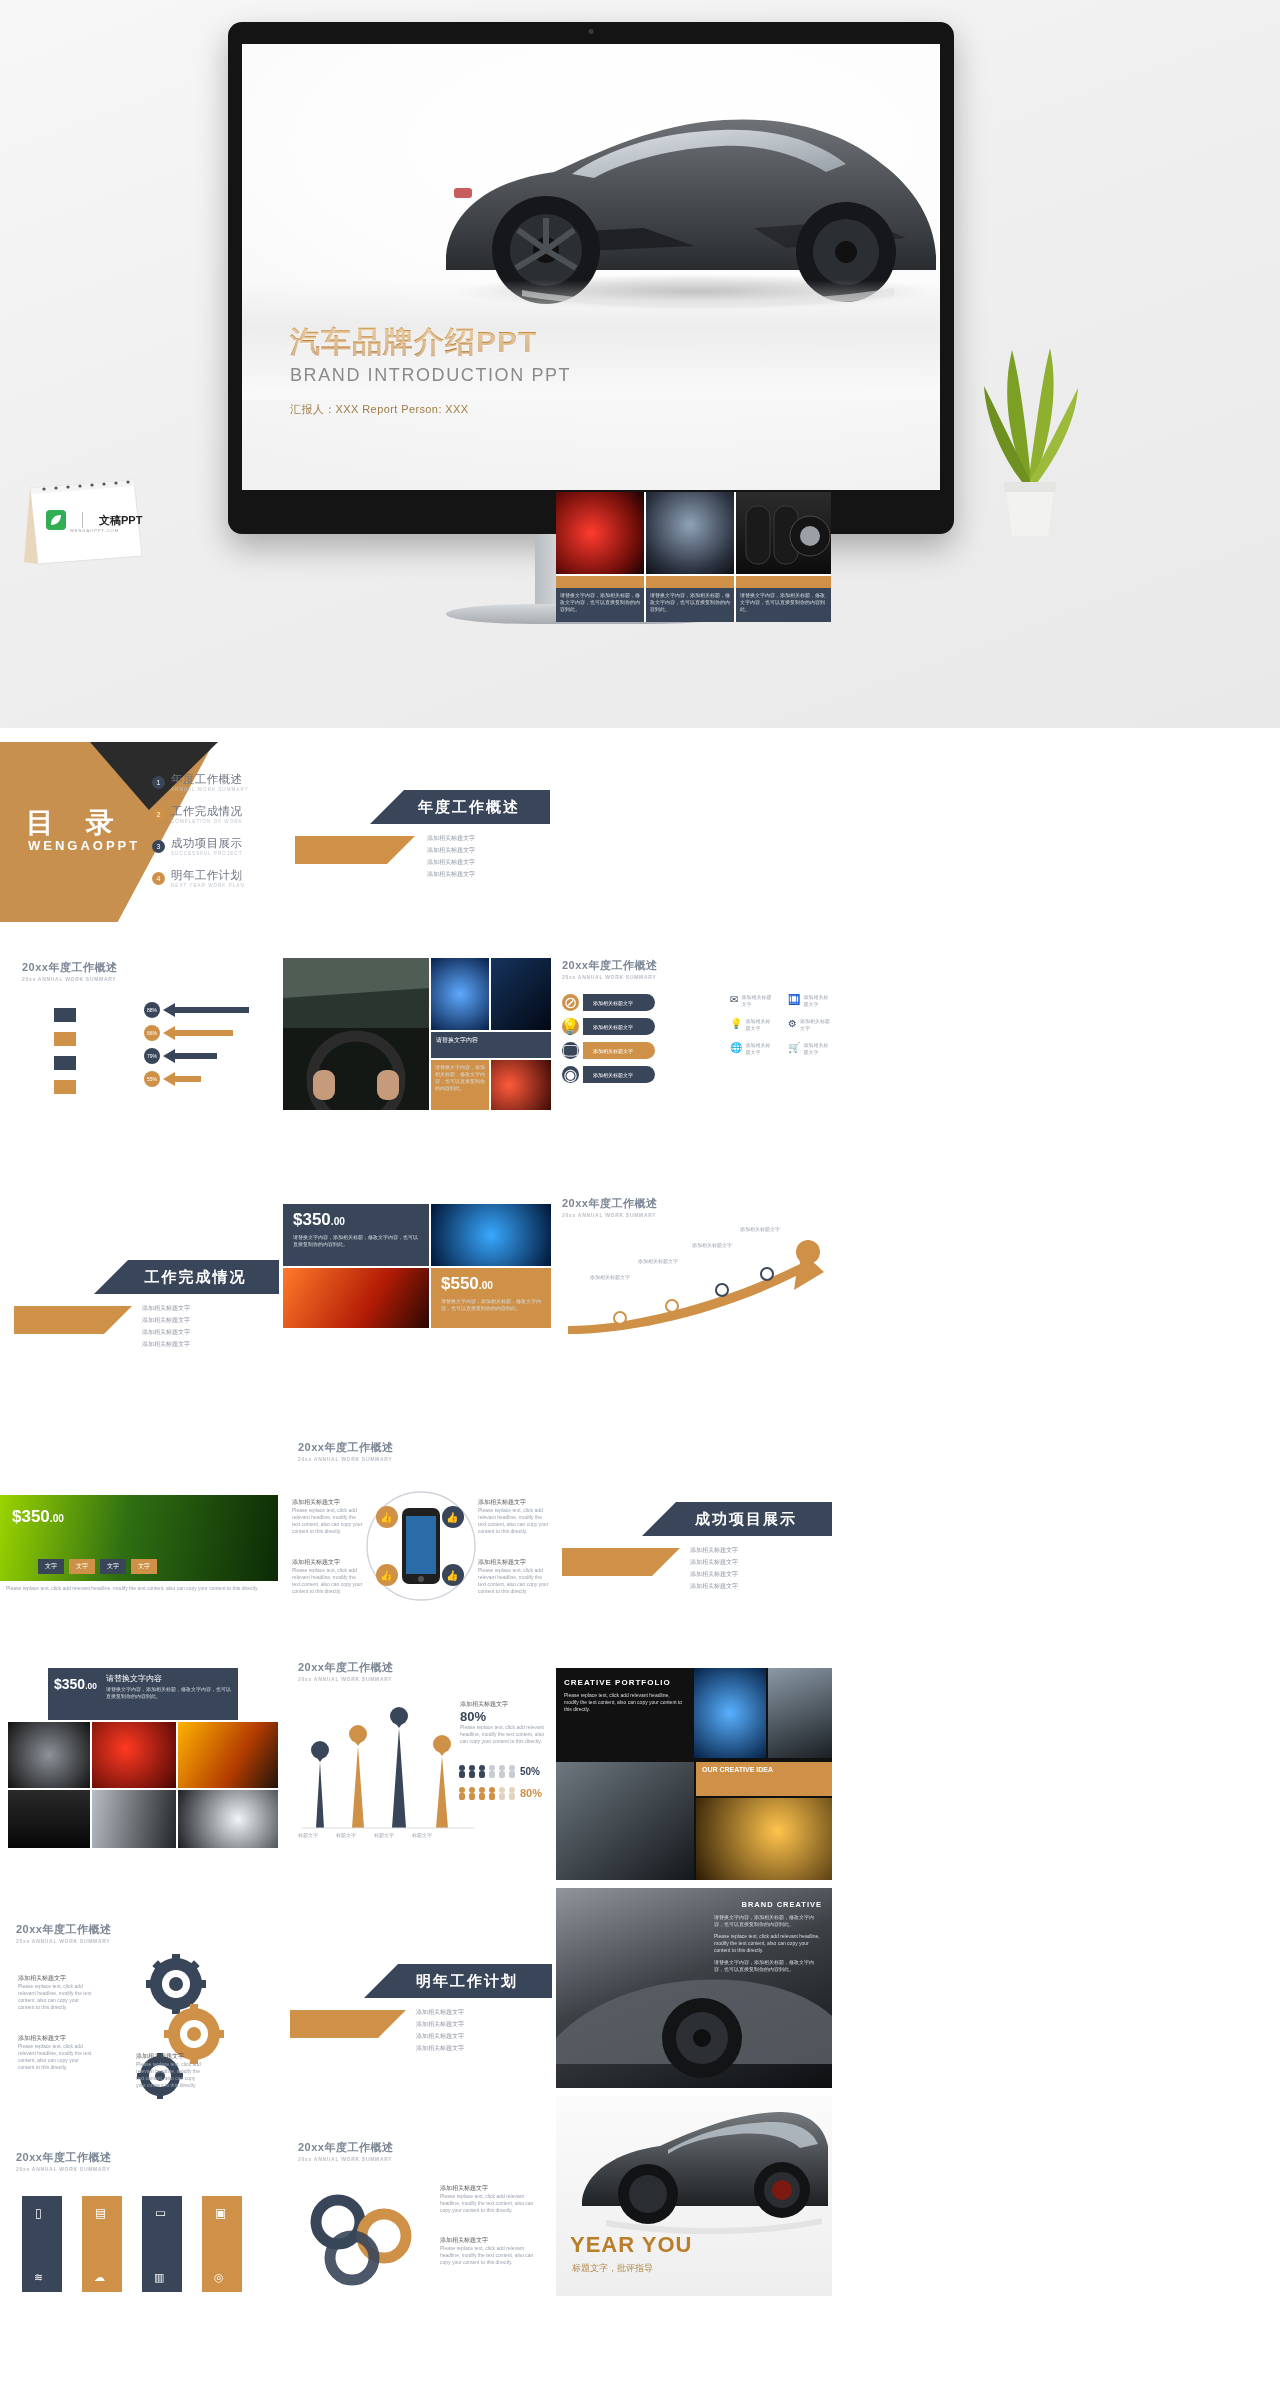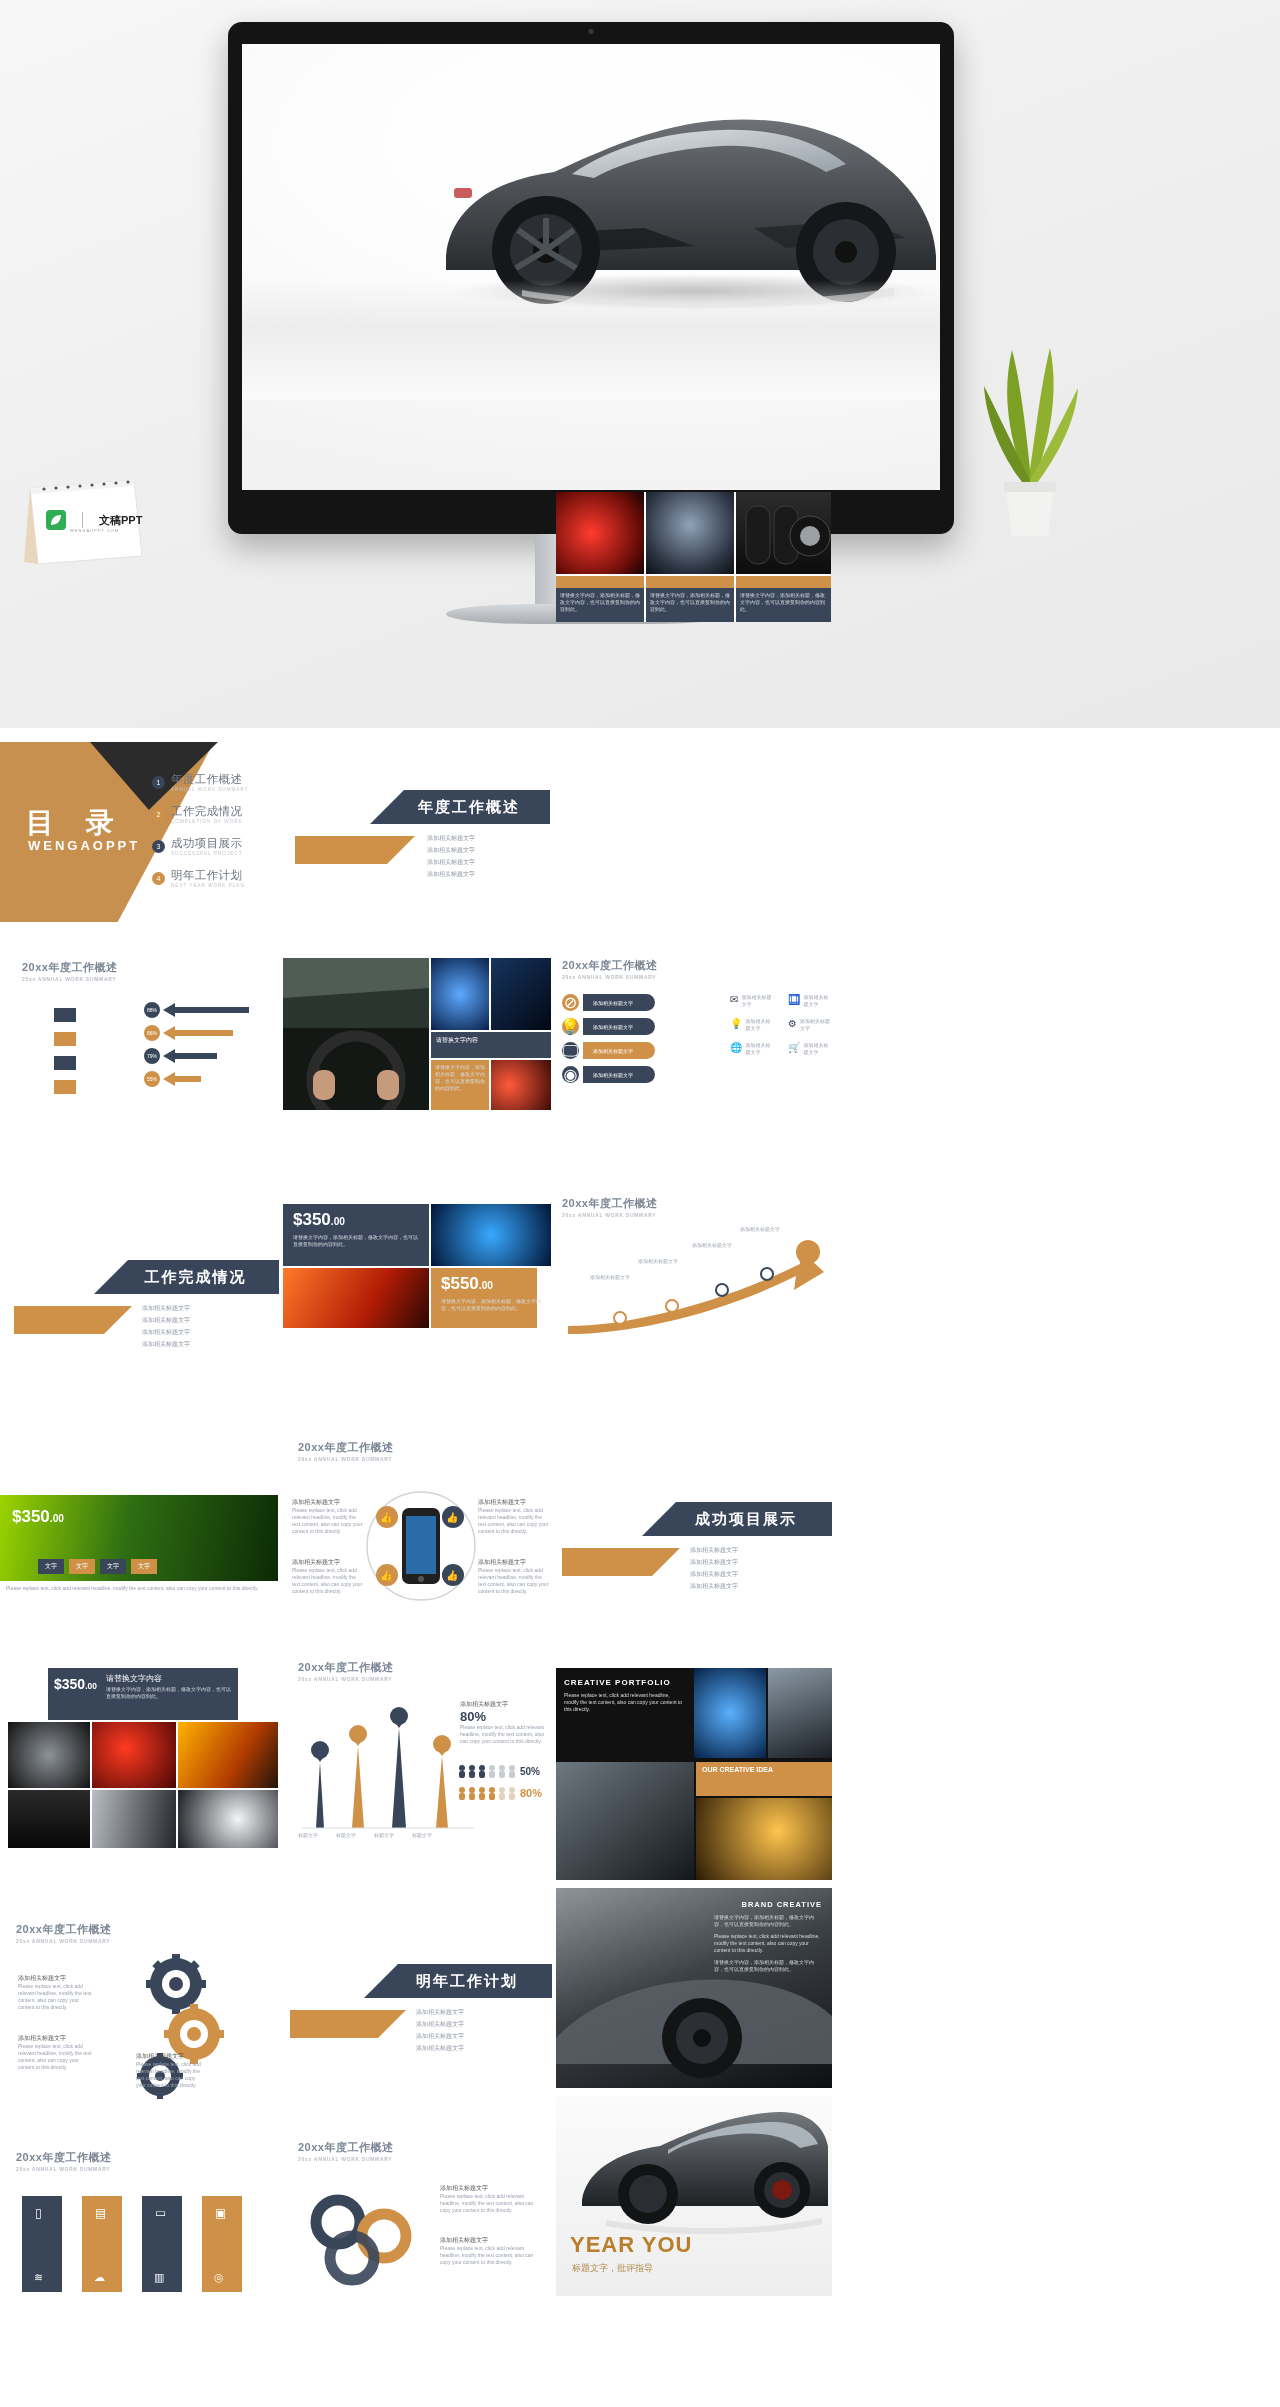--- a/index.html
+++ b/index.html
@@ -164,20 +164,25 @@
                 <line x1="152" y1="190" x2="124" y2="170"></line>
               </g>
               <circle cx="452" cy="192" r="50" fill="#15171a"></circle>
                 <circle cx="452" cy="192" r="33" fill="#2b2f33"></circle>
               <circle cx="452" cy="192" r="11" fill="#111"></circle>
               <path d="M128 230 C220 246 390 246 500 228 L500 236 C390 252 220 252 128 236 Z" fill="#ddd" opacity=".6"></path>
             </svg>
 
             <div class="ground"></div>
 
+            <div class="titlewrap">
+              <div class="t-cn">汽车品牌介绍PPT</div>
+              <div class="t-en">BRAND INTRODUCTION PPT</div>
+              <div class="t-rep">汇报人：XXX   Report Person: XXX</div>
+            </div>
           </div>
         </div>
       </div>
       <div class="neck"></div>
       <div class="base"></div>
     </div>
 
     <svg class="plant" viewBox="0 0 140 230">
       <g fill="#7ba024">
         <path d="M70 180 C52 140 40 90 52 40 C60 70 66 120 70 160Z"></path>
@@ -419,21 +424,21 @@
 
   <div class="slide" style="left:283px; top:1204px; width:268px; height:124px;">
     <div class="darkbox" style="position:absolute;left:0;top:0;width:146px;height:62px">
       <div class="price" style="position:absolute;left:10px;top:6px;font-size:17px">
         <span>$350</span><span class="cents">.00</span>
       </div>
       <div class="tinyw" style="position:absolute;left:10px;top:30px;width:126px">请替换文字内容，添加相关标题，修改文字内容，也可以直接复制你的内容到此。</div>
     </div>
     <div class="photo" style="left:148px;top:0;width:120px;height:62px;background:radial-gradient(circle,#39a8ff,#001535)"></div>
     <div class="photo" style="left:0;top:64px;width:146px;height:60px;background:linear-gradient(120deg,#ff7a2a,#b31c05 60%,#2a0803)"></div>
-    <div class="goldbox" style="position:absolute;left:148px;top:64px;width:106px;height:60px">
+    <div class="goldbox" style="position:absolute;left:148px;top:64px;width:120px;height:60px">
       <div class="price" style="position:absolute;left:10px;top:6px;font-size:17px">
         <span>$550</span><span class="cents">.00</span>
       </div>
       <div class="tinyw" style="position:absolute;left:10px;top:30px;width:104px">请替换文字内容，添加相关标题，修改文字内容，也可以直接复制你的内容到此。</div>
     </div>
   </div>
 
   <div class="slide" style="left:562px; top:1196px; width:270px; height:150px;">
     <div class="cap" style="left:0; top:0">
       <div class="cap-cn">20xx年度工作概述</div>

